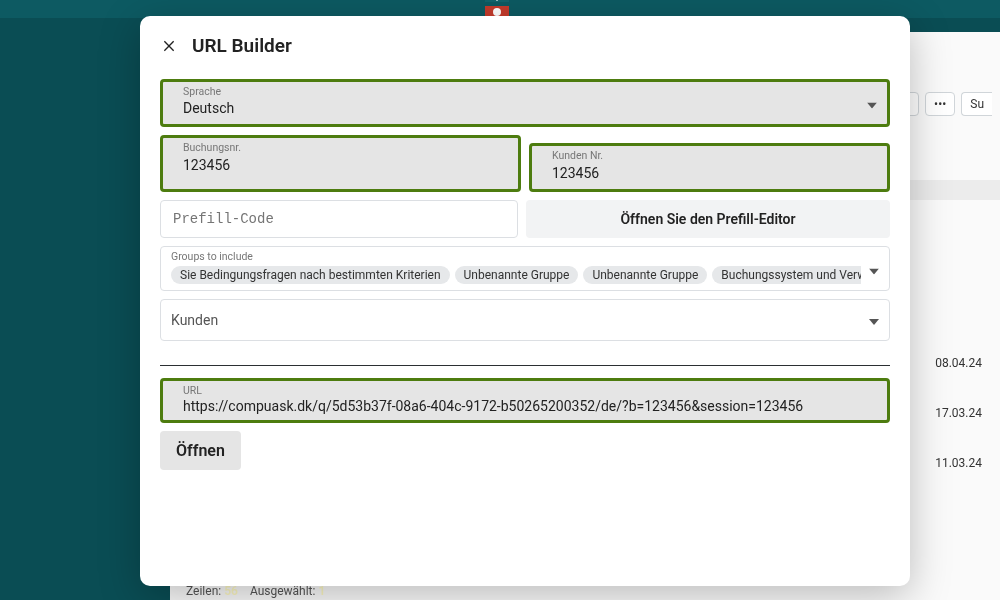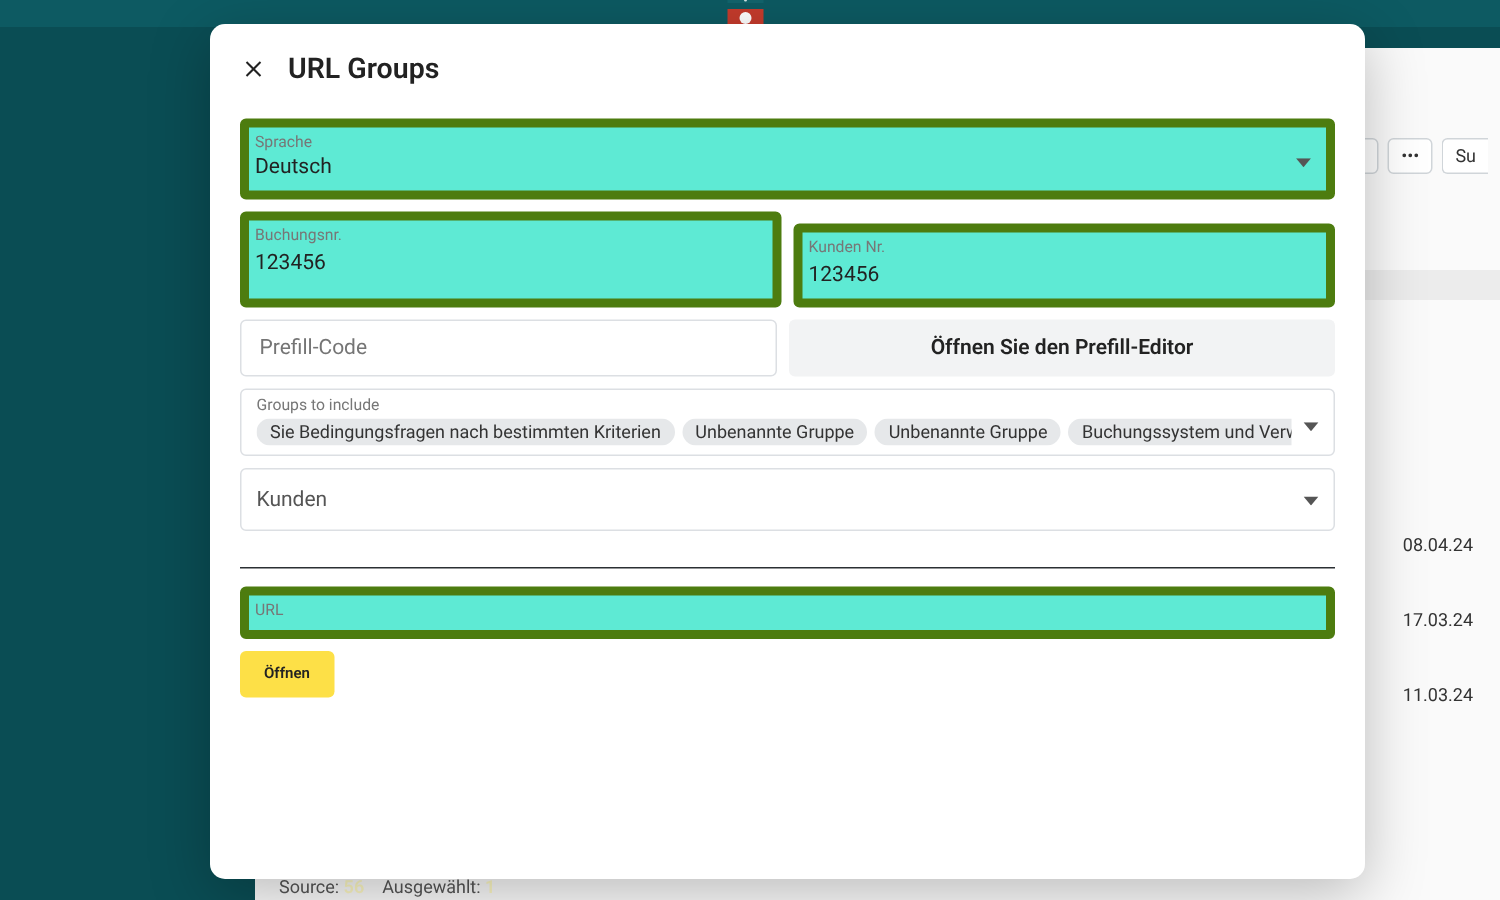--- a/index.html
+++ b/index.html
@@ -21,48 +21,48 @@
   .bg-footer b { color: #fef9c3; font-weight: 600; }
   .bg-head-strip { position: absolute; top: 180px; left: 170px; right: 0; height: 20px; background: #ececec; }
 
   
   .modal { position: absolute; top: 16px; left: 140px; width: 770px; height: 570px; background: #fff; border-radius: 10px; box-shadow: 0 10px 40px rgba(0,0,0,.25); padding: 18px 20px; overflow: hidden; }
   .modal-head { display: flex; align-items: center; gap: 14px; margin-bottom: 22px; }
   .close-x { width: 18px; height: 18px; display: flex; align-items: center; justify-content: center; color: #222; cursor: pointer; }
   .close-x svg { width: 16px; height: 16px; stroke: #222; stroke-width: 2; }
   .modal-title { font-size: 19px; font-weight: 600; color: #222; }
 
-  .field { border: 6px solid #4d7c0f; border-radius: 4px; padding: 4px 10px 6px 4px; position: relative; background: #5eead4; }
+  .field { border: 3px solid #4d7c0f; border-radius: 4px; padding: 4px 10px 6px 20px; position: relative; background: #e5e5e5; }
   .field-label { font-size: 10.5px; color: #777; line-height: 1.2; }
   .field-value { font-size: 14px; color: #222; line-height: 1.4; border: none; outline: none; width: 100%; background: transparent; }
   .field + .row, .row + .row, .row + .field, .field + .field { margin-top: 8px; }
   .row { display: flex; gap: 8px; }
   .row > * { flex: 1; }
 
   .select-caret { position: absolute; right: 10px; top: 50%; transform: translateY(-50%); }
   .select-caret svg { width: 10px; height: 6px; fill: #555; }
 
   .checkbox-row { border: 1px solid #dcdfe3; border-radius: 4px; padding: 8px 10px; display: flex; align-items: center; gap: 14px; }
   .checkbox-box { width: 18px; height: 18px; border-radius: 3px; background: #e8eaec; }
   .checkbox-label { font-size: 14px; color: #222; }
 
   .prefill-row { display: flex; gap: 8px; align-items: stretch; }
-  .prefill-input { flex: 1; border: 1px solid #dcdfe3; border-radius: 4px; padding: 10px 12px; font-size: 14px; color: #999; }
+  .prefill-input { flex: 1; border: 1px solid #dcdfe3; border-radius: 4px; padding: 10px 12px; font-size: 14px; color: #999; font-family: Liberation Mono, monospace; }
   .ghost-btn { background: #f2f3f4; border: none; border-radius: 4px; padding: 0 16px; font-size: 14px; font-weight: 600; color: #222; cursor: pointer; }
 
   .groups-field { border: 1px solid #dcdfe3; border-radius: 4px; padding: 4px 28px 6px 10px; position: relative; }
   .groups-label { font-size: 10.5px; color: #777; line-height: 1.2; margin-bottom: 2px; }
   .chips { display: flex; gap: 5px; flex-wrap: nowrap; overflow: hidden; align-items: center; }
   .chip { background: #e6e8ea; border-radius: 10px; padding: 2px 9px; font-size: 12px; color: #333; white-space: nowrap; }
 
   .source-field { border: 1px solid #dcdfe3; border-radius: 4px; padding: 12px 10px; position: relative; font-size: 14px; color: #555; }
 
   .divider { height: 1px; background: #2b2f33; margin: 24px 0 12px 0; }
 
-  .open-btn { background: #fde047; border: none; border-radius: 4px; padding: 10px 16px; font-size: 10px; font-weight: 600; color: #222; cursor: pointer; margin-top: 8px; }
+  .open-btn { background: #e5e5e5; border: none; border-radius: 4px; padding: 10px 16px; font-size: 16px; font-weight: 600; color: #222; cursor: pointer; margin-top: 8px; }
 
   .url-value { font-size: 14px; color: #222; word-break: break-all; }
 </style>
 </head>
 <body>
 
 <div class="bg-topbar">
   <div class="bg-search">
     <svg viewBox="0 0 24 24" fill="none" stroke="currentColor" stroke-width="2">
         <circle cx="11" cy="11" r="7"></circle>
@@ -94,38 +94,38 @@
 </div>
 
 <div class="bg-dates">
   <div>08.04.24</div>
   <div>17.03.24</div>
   <div>11.03.24</div>
 </div>
 
 <div class="bg-footer">
   <span>
-    <span>Source:</span>
+    <span>Zeilen:</span>
     <b>56</b>
   </span>
   <span>
     <span>Ausgewählt:</span>
     <b>1</b>
   </span>
 </div>
 
 <div class="modal">
   <div class="modal-head">
     <div class="close-x">
       <svg viewBox="0 0 24 24" fill="none">
           <line x1="5" y1="5" x2="19" y2="19"></line>
           <line x1="19" y1="5" x2="5" y2="19"></line>
         </svg>
     </div>
-    <div class="modal-title">URL Groups</div>
+    <div class="modal-title">URL Builder</div>
   </div>
 
   
   <div class="field">
     <div class="field-label">Sprache</div>
     <div class="field-value">Deutsch</div>
     <span class="select-caret"><svg viewBox="0 0 10 6">
           <path d="M0 0 L5 6 L10 0 Z"></path>
         </svg></span>
   </div>
@@ -171,16 +171,17 @@
     <span class="select-caret"><svg viewBox="0 0 10 6">
           <path d="M0 0 L5 6 L10 0 Z"></path>
         </svg></span>
   </div>
 
   <div class="divider"></div>
 
   
   <div class="field">
     <div class="field-label">URL</div>
+    <div class="url-value">https://compuask.dk/q/5d53b37f-08a6-404c-9172-b50265200352/de/?b=123456&amp;session=123456</div>
   </div>
 
   <button class="open-btn">Öffnen</button>
 </div>
 
 </body></html>

